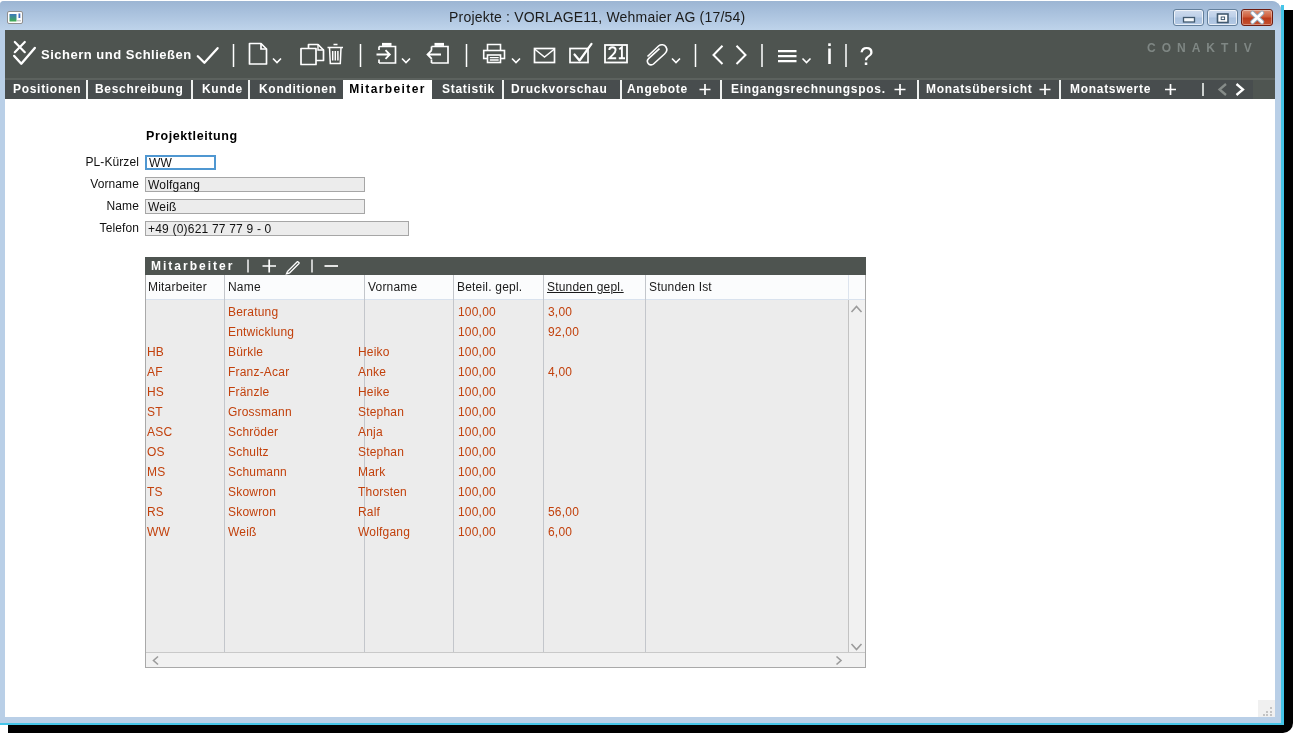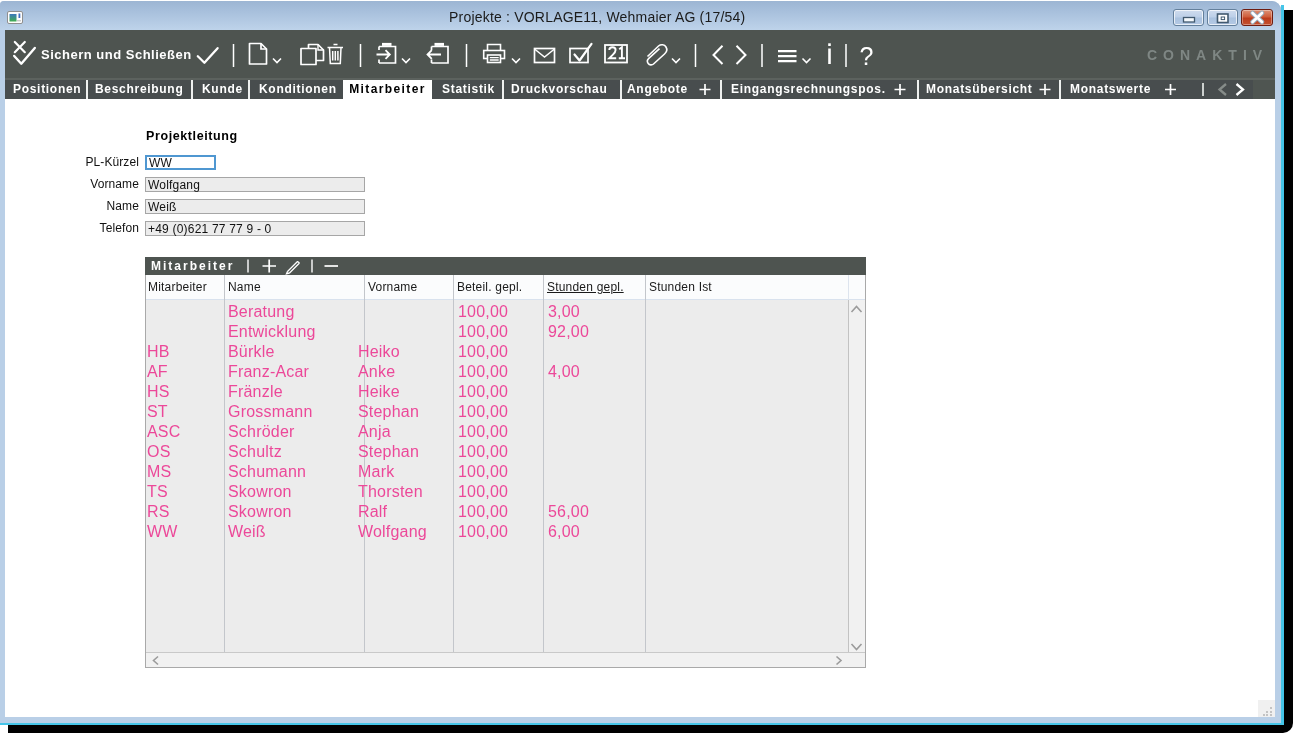--- a/index.html
+++ b/index.html
@@ -19,21 +19,21 @@
     background:linear-gradient(#9cb5d3 0%, #a9c1dd 40%, #bed3ea 100%); border-radius:4px 9px 0 0; }
   #title { position:absolute; left:449px; top:9px; font-size:14px; color:#1b1b1b; letter-spacing:0.2px; }
   .wbtn { position:absolute; top:9px; height:17px; border-radius:3px; }
   #btnMin { left:1173px; width:31px; background:linear-gradient(#cfdcee 0%, #bccfe8 48%, #aac2df 52%, #b4c9e4 100%); border:1px solid #64809c; box-shadow:inset 0 0 0 1px rgba(255,255,255,0.7); }
   #btnMax { left:1207px; width:31px; background:linear-gradient(#cfdcee 0%, #bccfe8 48%, #aac2df 52%, #b4c9e4 100%); border:1px solid #64809c; box-shadow:inset 0 0 0 1px rgba(255,255,255,0.7); }
   #btnClose { left:1241px; width:32px; background:linear-gradient(#dd9276 0%, #cf5d3b 45%, #bc3c1c 55%, #c4512f 100%); border:1px solid #6e1d10; box-shadow:inset 0 0 0 1px rgba(255,255,255,0.35); }
   
   #toolbar { position:absolute; left:5px; top:30px; width:1270px; height:48px; background:#4e5450; }
   #saveLabel { position:absolute; left:41px; top:30px; width:160px; height:48px; line-height:50px;
     font-size:13px; font-weight:bold; color:#fff; letter-spacing:0.5px; }
-  #logo { position:absolute; left:1147px; top:47px; font-size:14px; letter-spacing:6px;
+  #logo { position:absolute; left:1147px; top:41px; font-size:12px; letter-spacing:6px;
     color:#7f8784; font-weight:bold; }
   
   #tabgap { position:absolute; left:5px; top:78px; width:1270px; height:2px; background:#5c625e; }
   
   #tabbar { position:absolute; left:5px; top:80px; width:1248px; height:19px; background:#484d4e; }
   #tabbarR { position:absolute; left:1253px; top:80px; width:22px; height:19px; background:#4f5551; }
   .tab { position:absolute; top:80px; height:19px; line-height:19px; font-size:12px; font-weight:bold;
     color:#fff; white-space:nowrap; letter-spacing:0.7px; }
   .tabsep { position:absolute; top:80px; width:1.8px; height:19px; background:#eef0ef; }
   #activeTab { position:absolute; left:343px; top:80px; width:89px; height:20px; background:#fff;
@@ -50,21 +50,21 @@
   
   .tline { position:absolute; background:#c3c6cb; }
   #tbar { position:absolute; left:145px; top:257px; width:721px; height:18px; background:#4e5450; }
   #tbarTitle { position:absolute; left:151px; top:257px; height:18px; line-height:18px;
     font-size:12px; font-weight:bold; color:#fff; letter-spacing:2px; }
   #thead { position:absolute; left:146px; top:275px; width:719px; height:25px; background:#fbfcfd;
     border-bottom:1px solid #d9e2ee; }
   .th { position:absolute; top:275px; height:25px; line-height:24px; font-size:12px; color:#1a1a1a; letter-spacing:0.2px; }
   #tbody { position:absolute; left:146px; top:300px; width:719px; height:352px; background:#ececec; }
   .row { position:absolute; left:146px; width:699px; height:20px; }
-  .c { position:absolute; top:0; font-size:16px; line-height:20px; color:#ec4899; white-space:nowrap; letter-spacing:0.2px; }
+  .c { position:absolute; top:0; font-size:12px; line-height:20px; color:#c2410c; white-space:nowrap; letter-spacing:0.2px; }
   .c0 { left:1px; } .c1 { left:82px; } .c2 { left:212px; } .c3 { left:312px; } .c4 { left:402px; }
   #vscroll { position:absolute; left:848px; top:300px; width:17px; height:352px; background:#f1f1f1;
     border-left:1px solid #c2c2c2; }
   #hscroll { position:absolute; left:146px; top:652px; width:719px; height:16px; background:#f1f1f1;
     border-top:1px solid #c9c9c9; }
   #tborderL { position:absolute; left:145px; top:275px; width:1px; height:393px; background:#a9a9a9; }
   #tborderR { position:absolute; left:865px; top:275px; width:1px; height:393px; background:#a9a9a9; }
   #tborderB { position:absolute; left:145px; top:667px; width:721px; height:1px; background:#a9a9a9; }
   svg { position:absolute; left:0; top:0; }
 </style>
@@ -109,21 +109,21 @@
   <div class="tabsep" style="left:1202px; width:1.5px; height:13px; top:83px; background:#cdd1cf;"></div>
 
   <div id="projlt">Projektleitung</div>
   <div class="flabel" style="left:39px; top:155px;">PL-Kürzel</div>
   <div class="flabel" style="left:39px; top:177px;">Vorname</div>
   <div class="flabel" style="left:39px; top:199px;">Name</div>
   <div class="flabel" style="left:39px; top:221px;">Telefon</div>
   <div class="ffield" id="fWW" style="top:155px; width:71px;">WW</div>
   <div class="ffield" style="top:177px; width:220px;">Wolfgang</div>
   <div class="ffield" style="top:199px; width:220px;">Weiß</div>
-  <div class="ffield" style="top:221px; width:220px;">+49 (0)621 77 77 9 - 0</div>
+  <div class="ffield" style="top:221px; width:264px;">+49 (0)621 77 77 9 - 0</div>
 
   <div id="tbar"></div>
   <div id="tbarTitle">Mitarbeiter</div>
   <div id="thead"></div>
   <div id="tbody"></div>
   <div class="th" style="left:148px;">Mitarbeiter</div>
   <div class="th" style="left:228px;">Name</div>
   <div class="th" style="left:368px;">Vorname</div>
   <div class="th" style="left:457px;">Beteil. gepl.</div>
   <div class="th" style="left:547px;text-decoration:underline;">Stunden gepl.</div>

